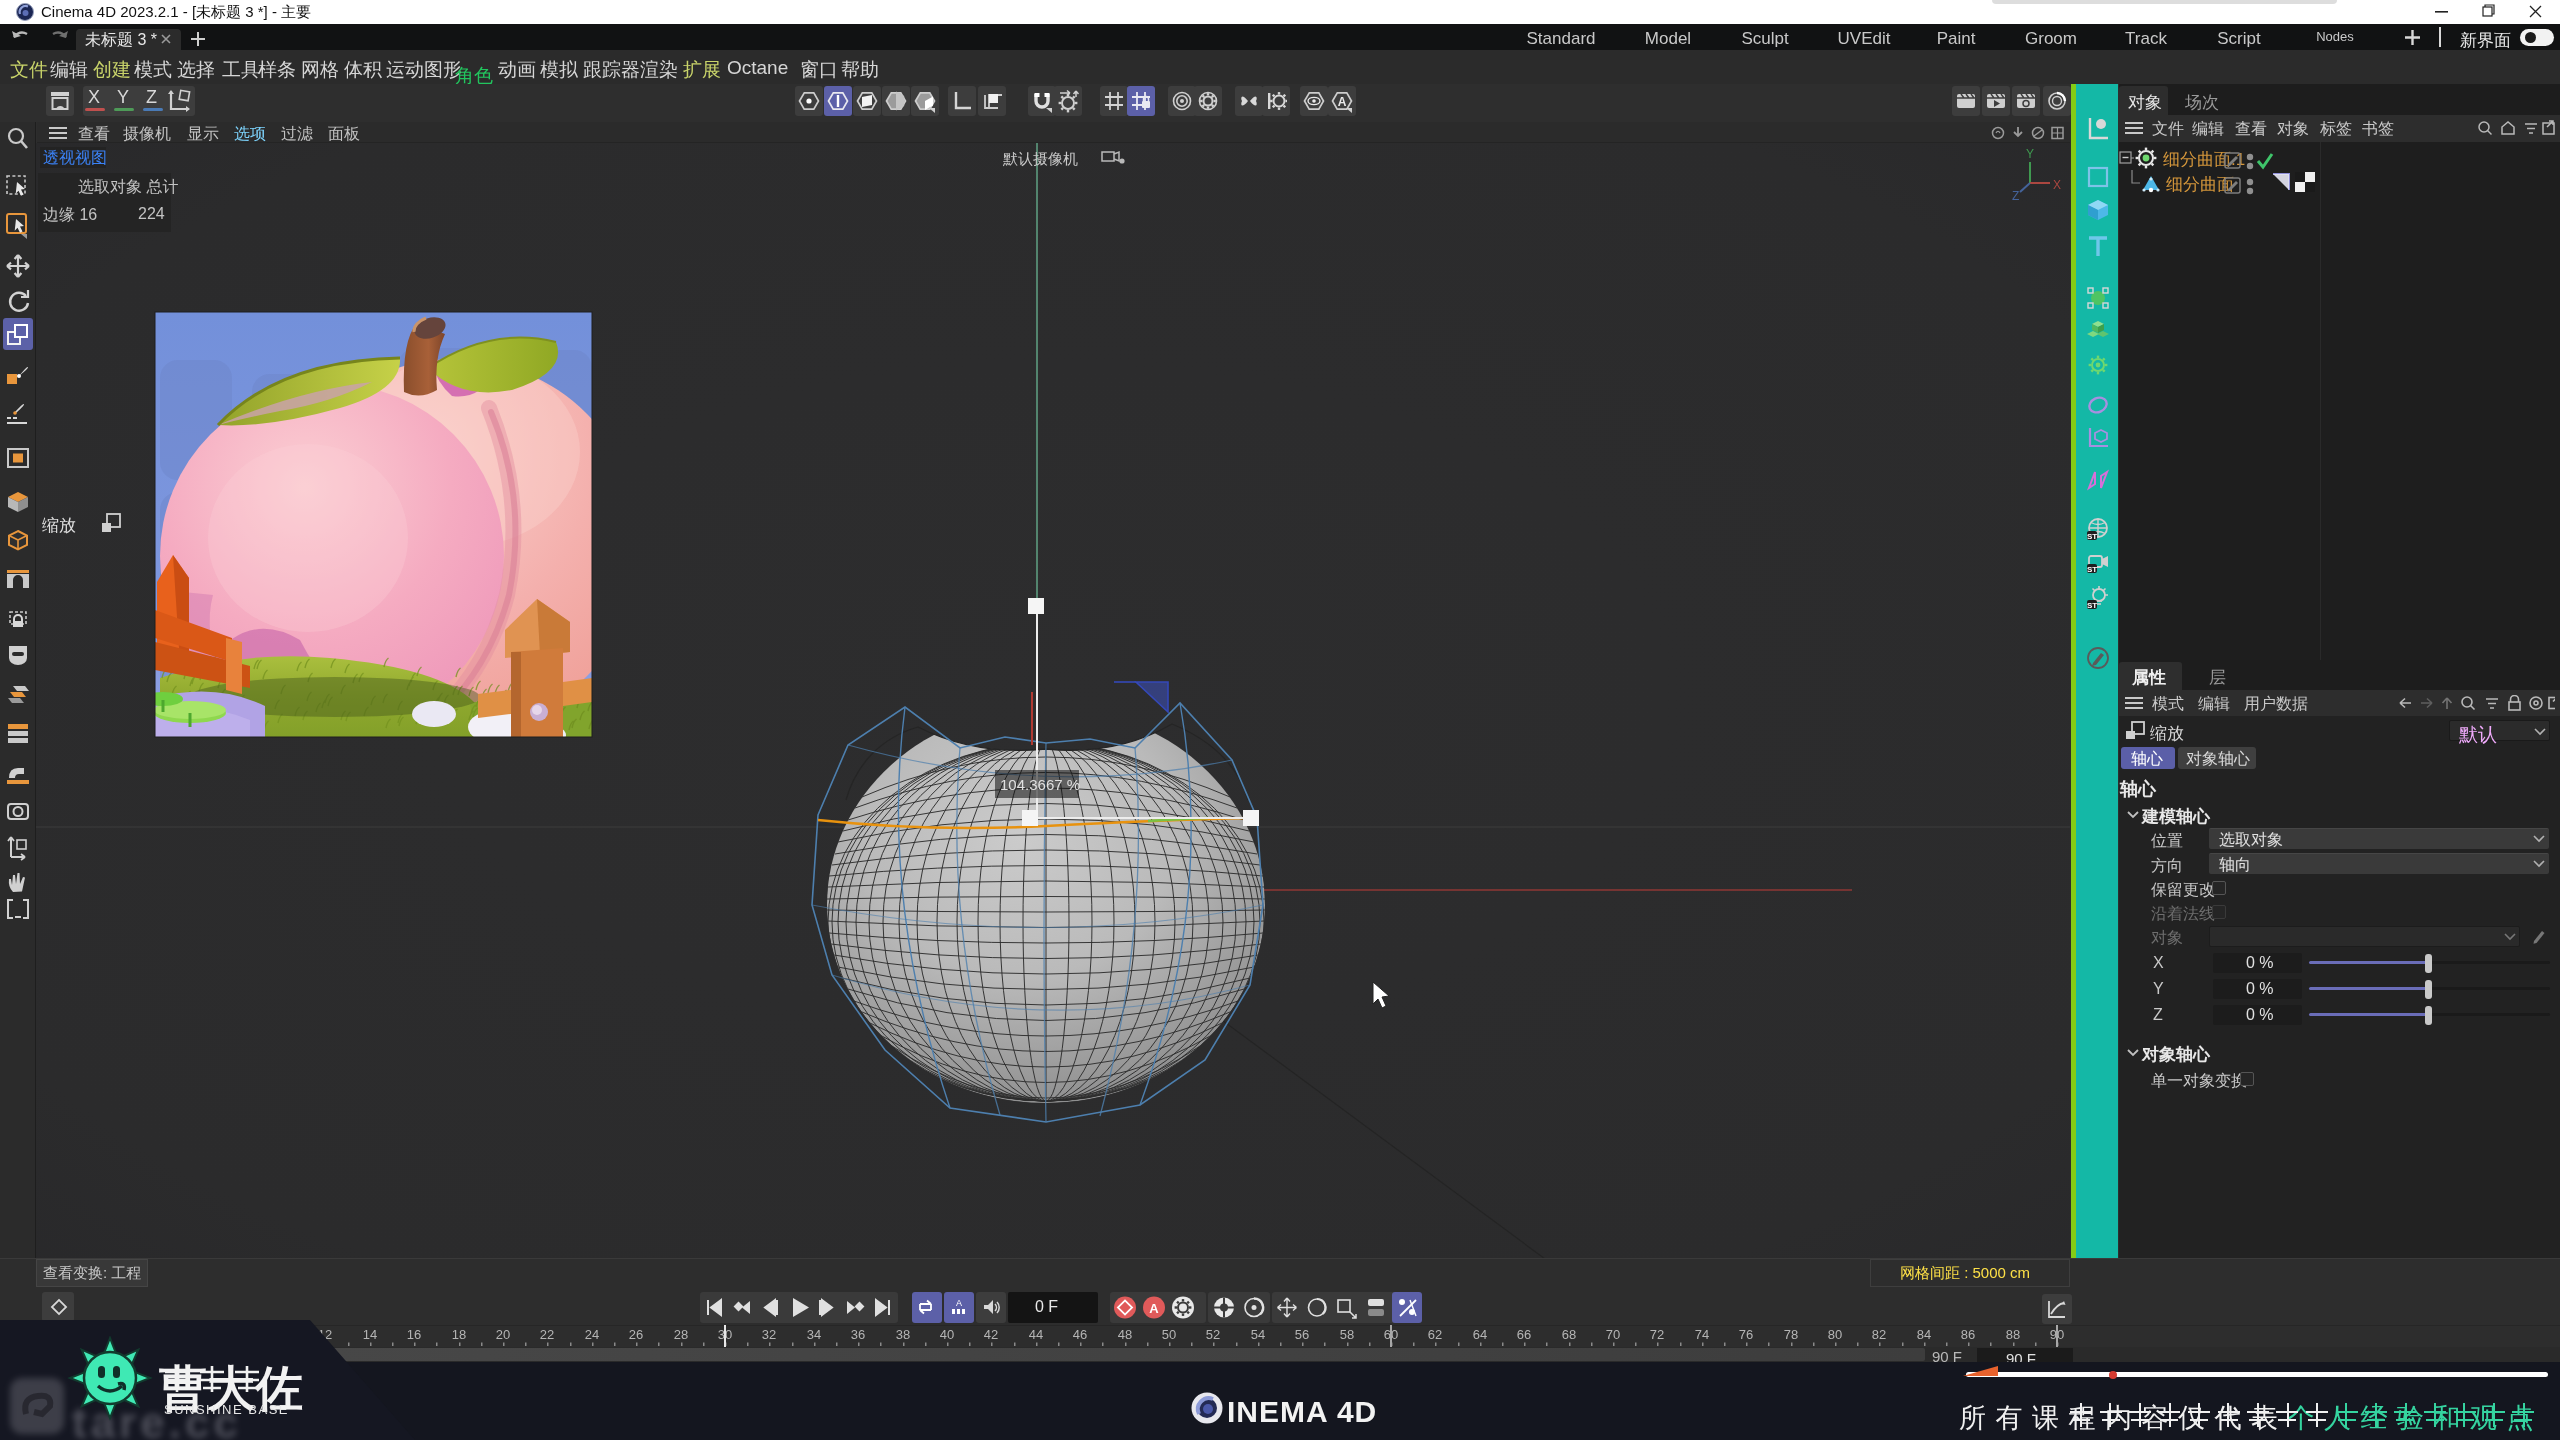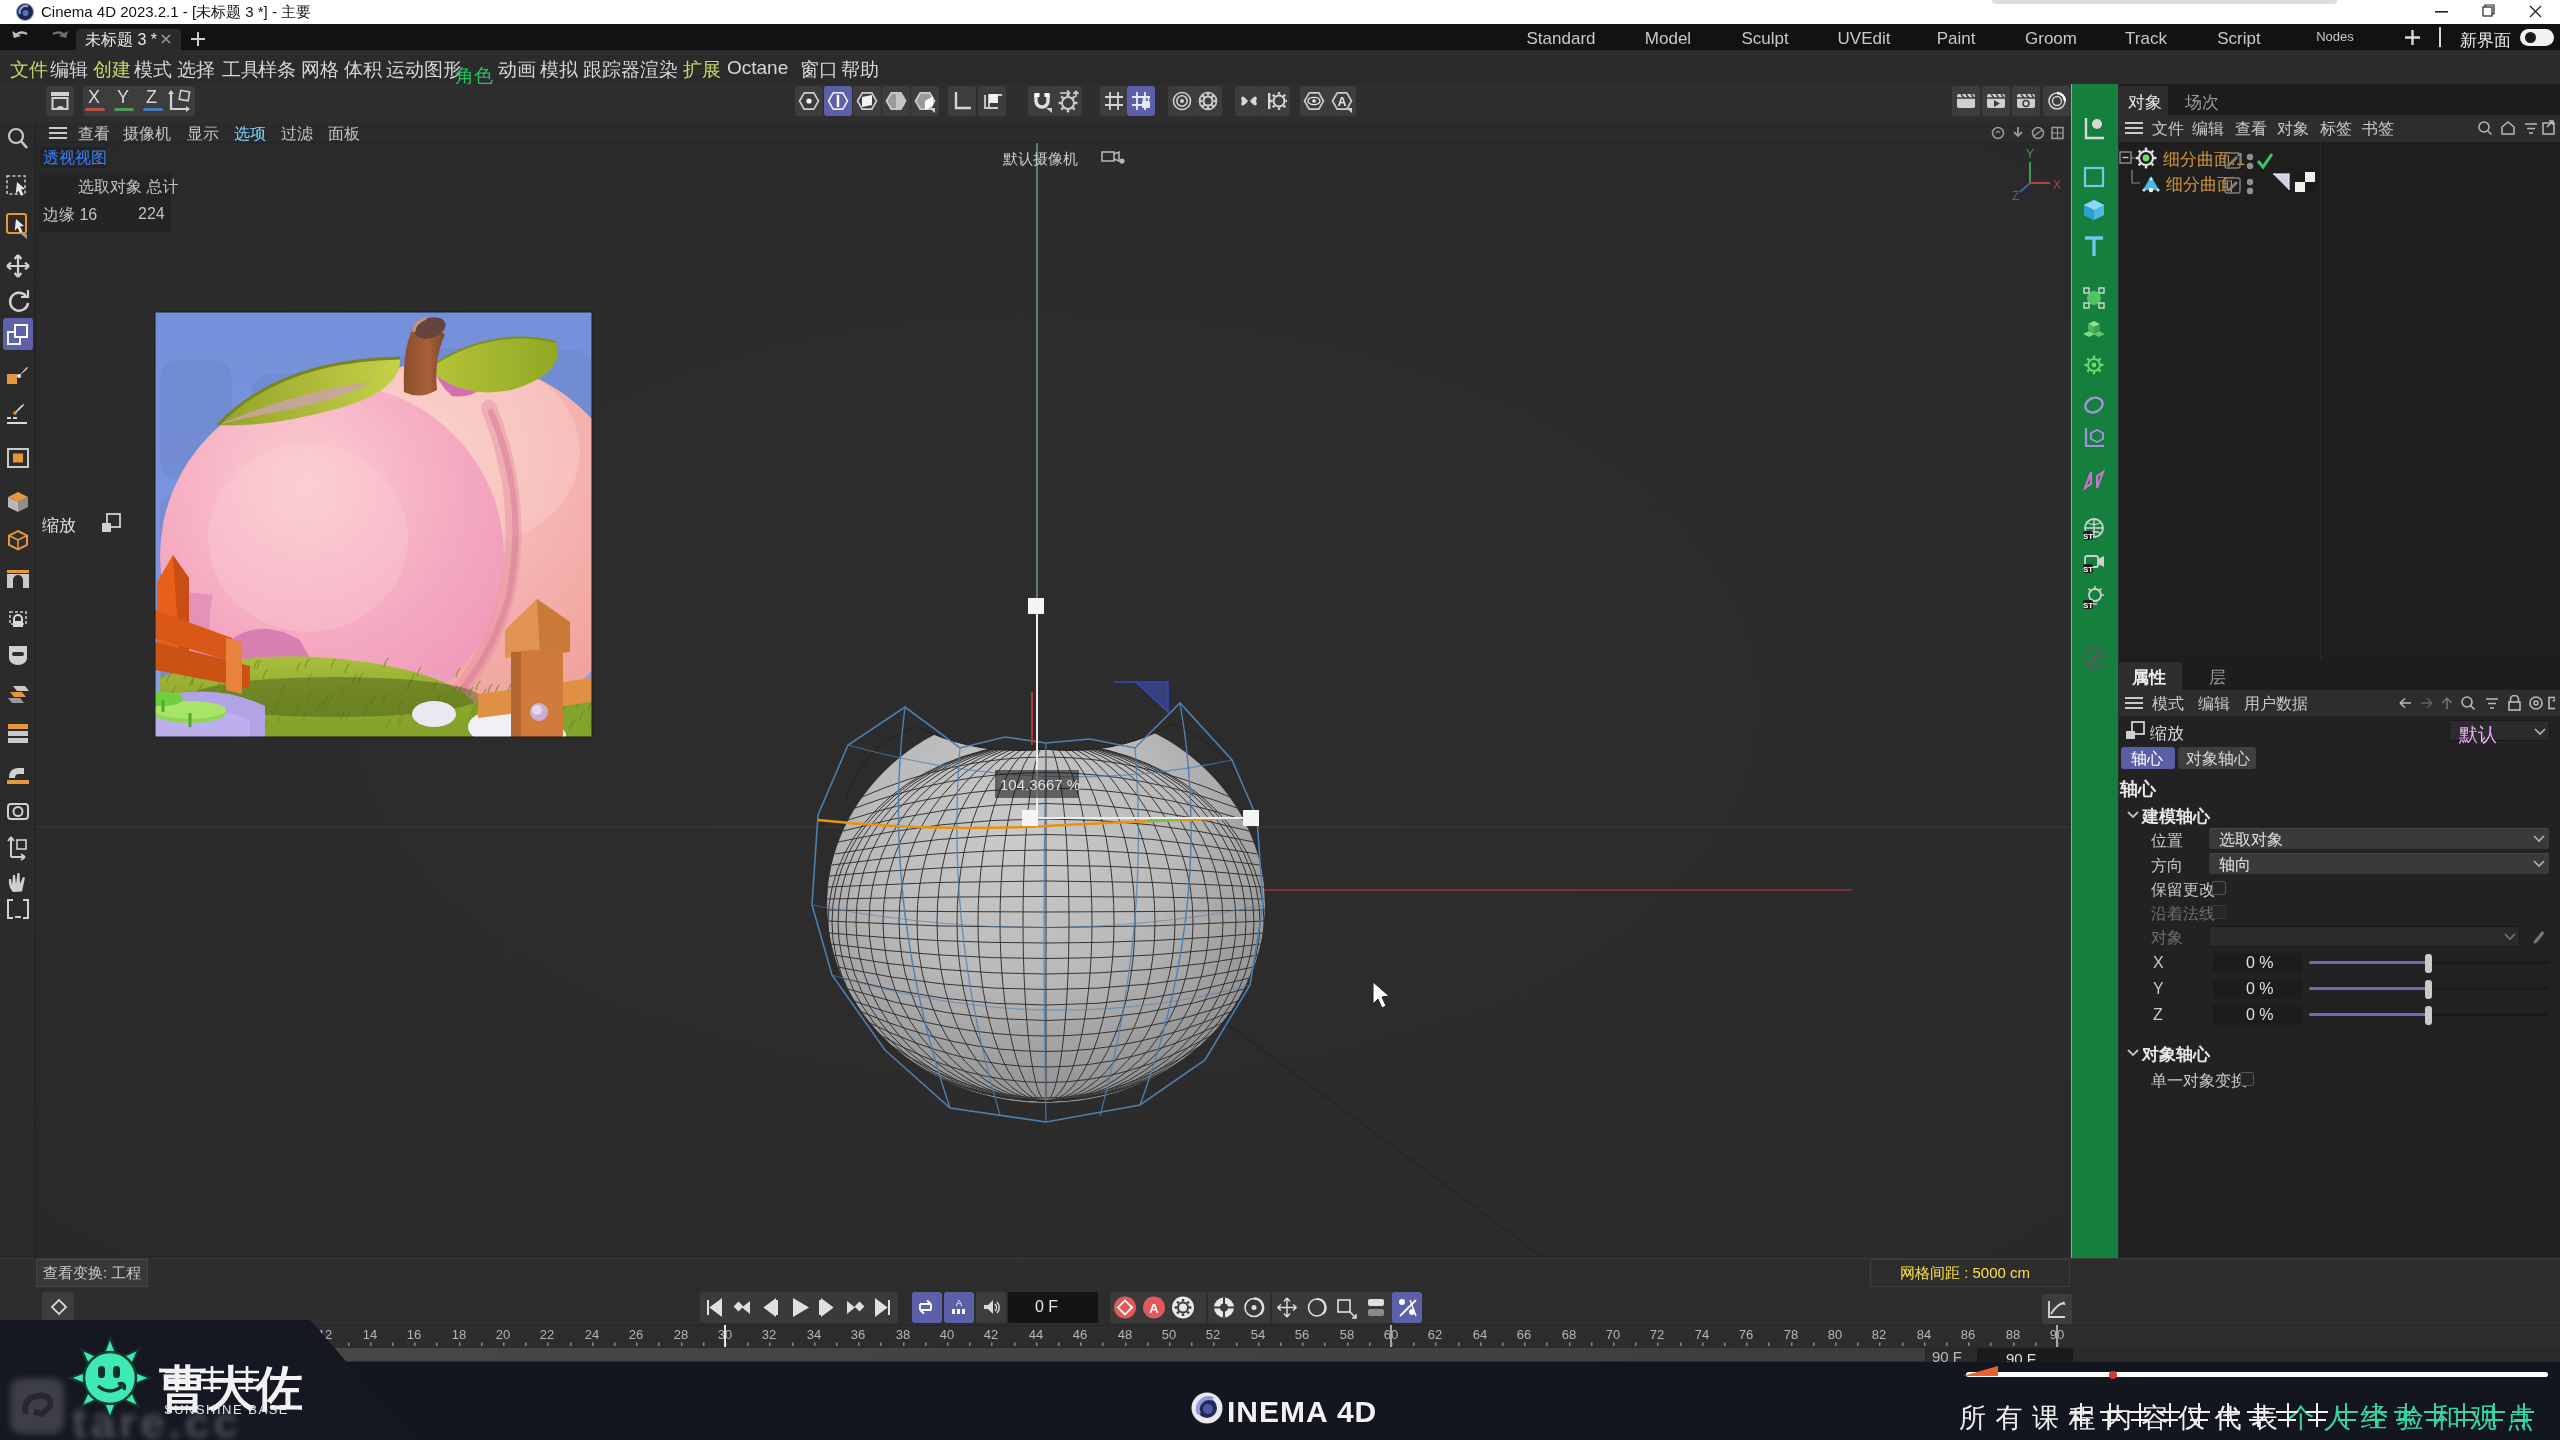--- a/index.html
+++ b/index.html
@@ -514,21 +514,21 @@
 <div class="abs" style="left:38px;top:173px;width:133px;height:25px;background:#242424;"></div>
 <div class="txt" style="left:78px;top:177px;font-size:16px;color:#c3c3c3;">选取对象 总计</div>
 <div class="abs" style="left:38px;top:198px;width:133px;height:34px;background:#242424;"></div>
 <div class="txt" style="left:43px;top:205px;font-size:16px;color:#c3c3c3;">边缘 16</div>
 <div class="txt" style="left:138px;top:205px;font-size:16px;color:#c3c3c3;">224</div>
 <div class="txt" style="left:42px;top:514px;font-size:17px;color:#e0e0e0;">缩放</div>
 <svg class="abs" style="left:100px;top:512px" width="22" height="22">
     <rect x="7" y="2" width="13" height="13" fill="none" stroke="#d0d0d0" stroke-width="1.8"></rect>
     <rect x="2" y="11" width="9" height="9" fill="#d0d0d0"></rect>
   </svg>
-<div class="abs" style="left:2071px;top:84px;width:47px;height:1174px;background:#15803d;border-left:1px solid #84cc16;">
+<div class="abs" style="left:2071px;top:84px;width:47px;height:1174px;background:#14b8a6;border-left:5px solid #84cc16;">
     <svg class="abs" style="left:9px;top:32px" width="28" height="30">
       <path d="M5 2 v20 h18" fill="none" stroke="#d8d8d8" stroke-width="2.4"></path>
       <circle cx="16" cy="8" r="5" fill="#d8d8d8"></circle>
     </svg>
     <svg class="abs" style="left:9px;top:80px" width="28" height="30">
       <rect x="4" y="4" width="18" height="18" fill="none" stroke="#7ec3e8" stroke-width="2.2"></rect>
     </svg>
     <svg class="abs" style="left:9px;top:114px" width="28" height="30">
       <path d="M13 2 L23 7 V17 L13 22 L3 17 V7 Z" fill="#4db8e8"></path>
       <path d="M13 2 L23 7 L13 12 L3 7 Z" fill="#8fd8f5"></path>

